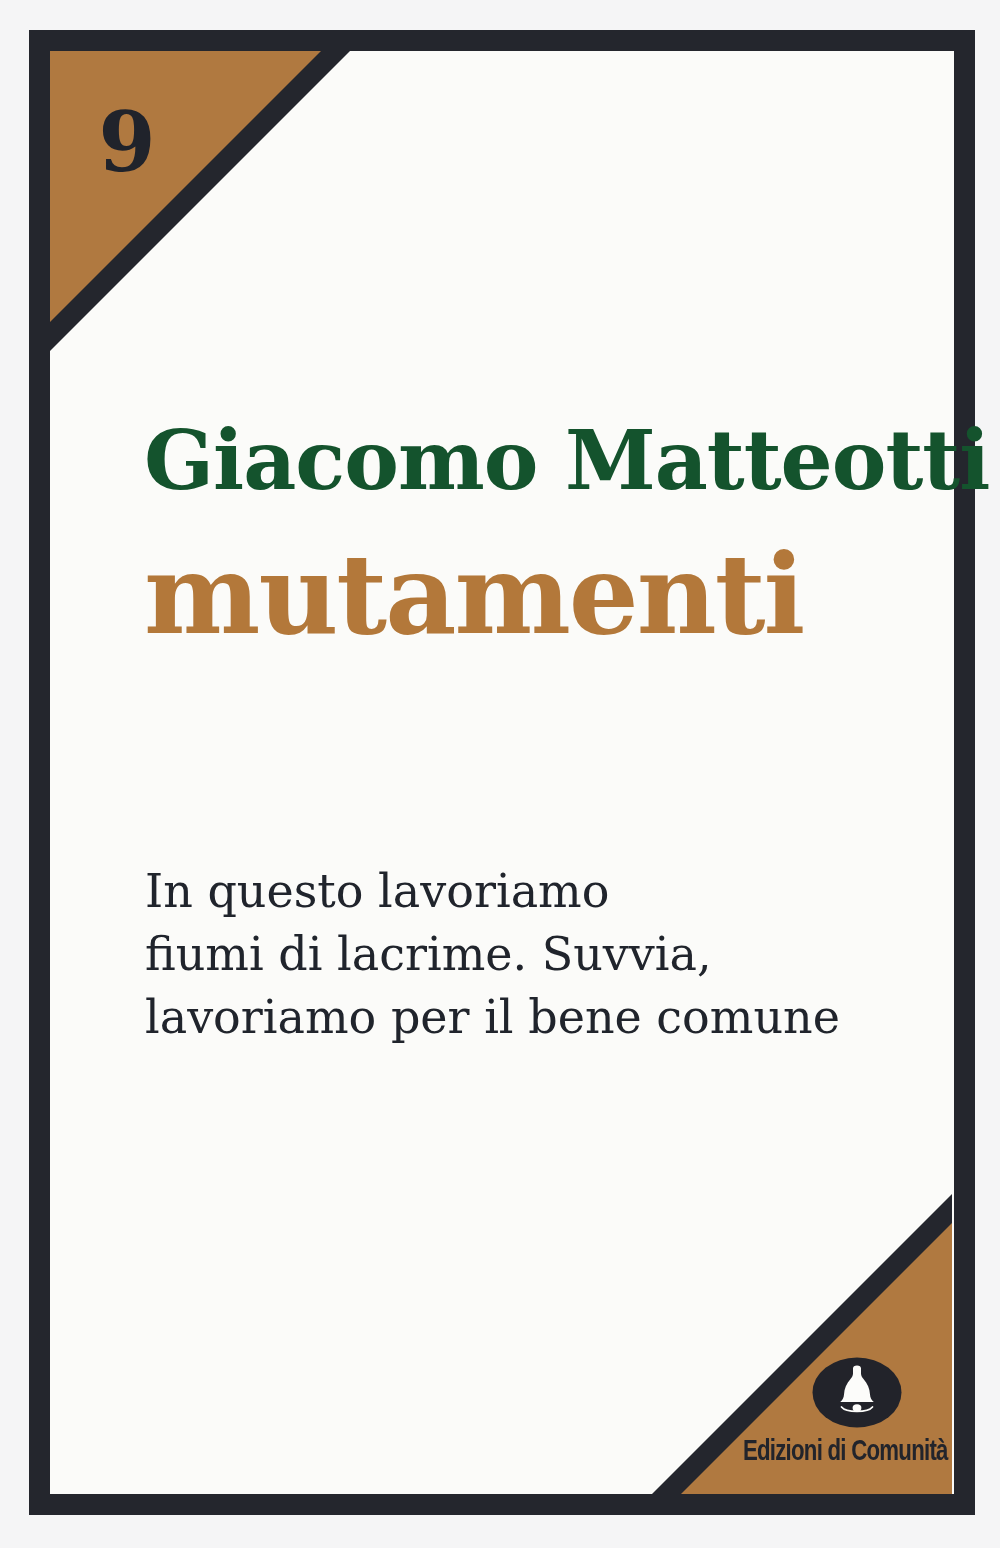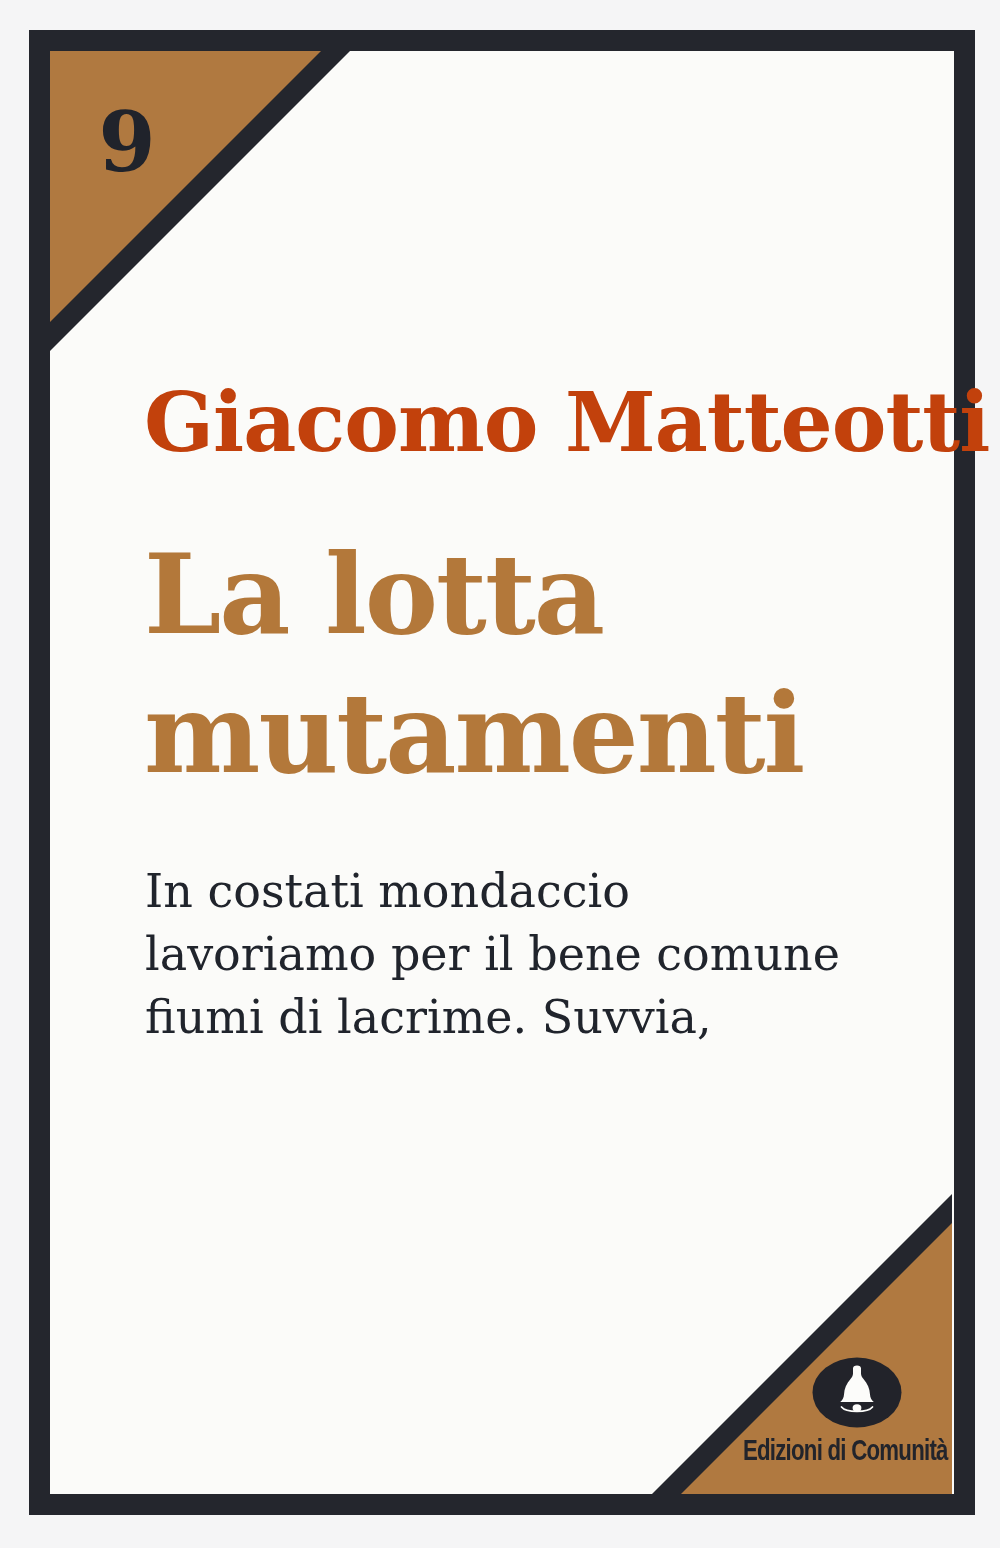--- a/index.html
+++ b/index.html
@@ -22,23 +22,23 @@
   .tl-stripe{left:50px;top:51px;width:300px;height:300px;background:#24262d;}
   .tl-brown{left:50px;top:51px;width:271px;height:271px;background:#b07940;}
   .br-stripe{left:652px;top:1194px;width:300px;height:300px;background:#24262d;}
   .br-brown{left:681px;top:1223px;width:271px;height:271px;background:#b07940;}
   .series-number{
     position:absolute;left:98px;top:112px;width:58px;
     font-weight:bold;font-size:82px;line-height:60px;
     color:#20232b;text-align:center;
   }
   .author{
-    position:absolute;left:144px;top:381px;
+    position:absolute;left:144px;top:419px;
     font-weight:bold;font-size:82px;line-height:82px;
-    letter-spacing:-1px;color:#c2410c;white-space:nowrap;
+    letter-spacing:-1px;color:#14532d;white-space:nowrap;
   }
   .title{
     position:absolute;left:144px;top:525px;
     font-weight:bold;font-size:110px;line-height:139px;
     letter-spacing:-2px;color:#b3783a;
   }
   .quote{
     position:absolute;left:145px;top:860px;
     font-size:46px;line-height:63px;color:#20242c;white-space:nowrap;
   }
@@ -59,28 +59,27 @@
 
   <div class="frame"></div>
 
   <div class="tri tri-tl tl-stripe"></div>
   <div class="tri tri-tl tl-brown"></div>
   <div class="series-number">9</div>
 
   <div class="author">Giacomo Matteotti</div>
 
   <div class="title">
-    <div>La lotta</div>
     <div>mutamenti</div>
   </div>
 
   <div class="quote">
-    <div>In costati mondaccio</div>
+    <div>In questo lavoriamo</div>
+    <div>fiumi di lacrime. Suvvia,</div>
     <div>lavoriamo per il bene comune</div>
-    <div>fiumi di lacrime. Suvvia,</div>
   </div>
 
   <div class="tri tri-br br-stripe"></div>
   <div class="tri tri-br br-brown"></div>
 
   <svg class="logo" viewBox="0 0 90 71" xmlns="http://www.w3.org/2000/svg" aria-hidden="true">
     <ellipse cx="45" cy="35.5" rx="44.5" ry="35" fill="#22232a"></ellipse>
     <path fill="#fcfcfa" d="M45 8.5
       c-2.6 0 -4 1 -4 3.1
       l0 4.6

